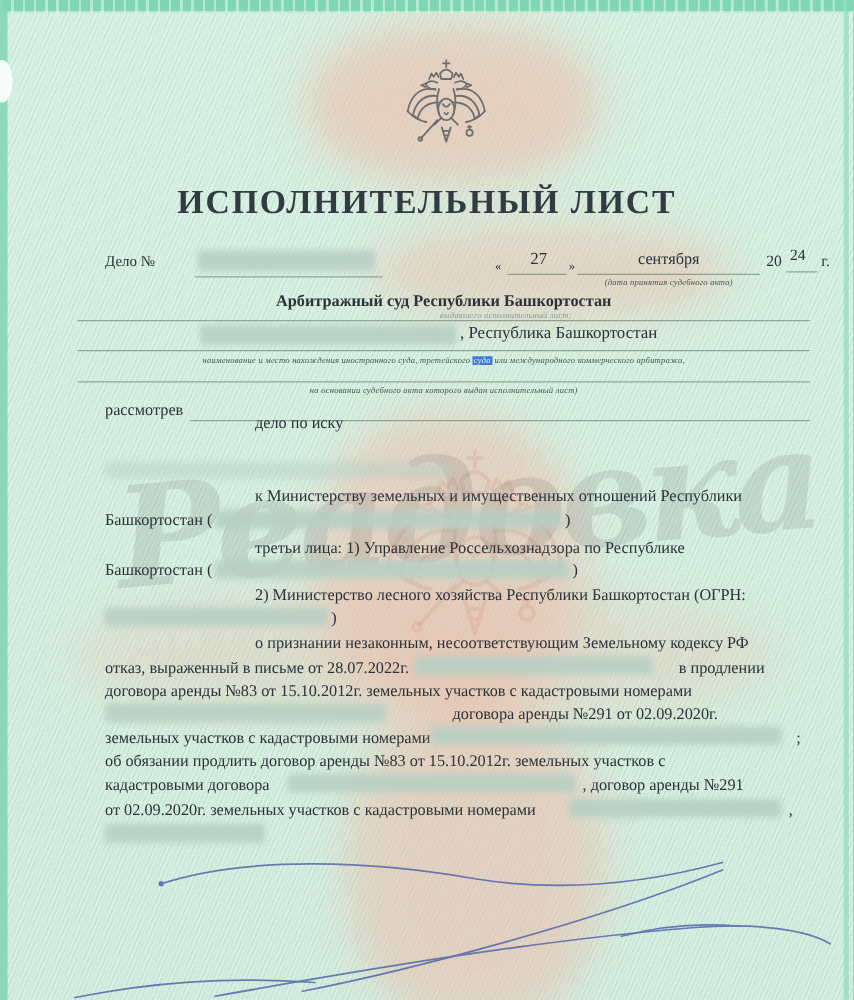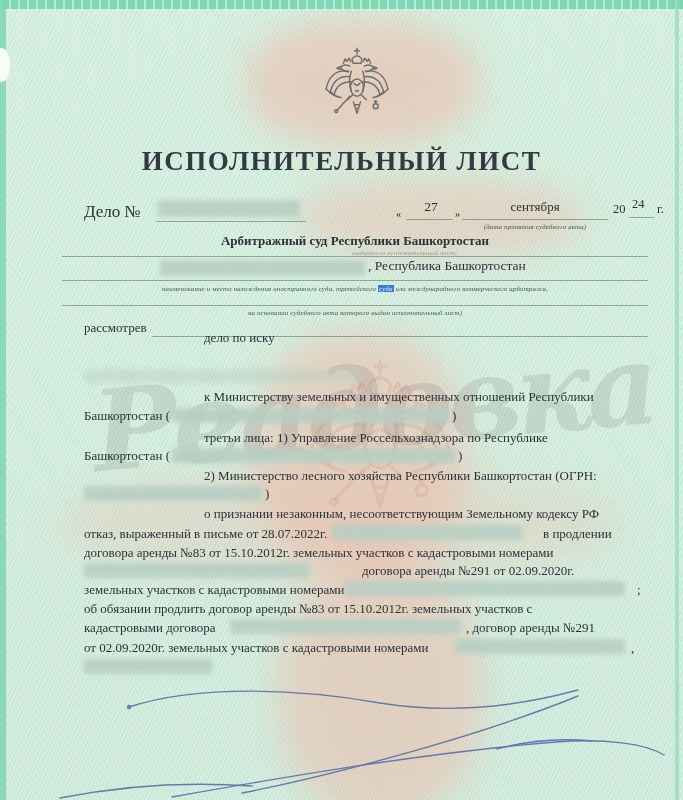--- a/index.html
+++ b/index.html
@@ -84,21 +84,21 @@
     </svg>
 
   <svg class="eagle-ghost" width="160" height="192">
       <use href="#eagle"></use>
     </svg>
 
   <div class="wm">Реадовка</div>
 
   <div class="abs title" style="top:146px;">ИСПОЛНИТЕЛЬНЫЙ ЛИСТ</div>
 
-  <div class="abs" style="left:84px;top:202px;font-size:17px;">Дело №</div>
+  <div class="abs" style="left:84px;top:202px;font-size:12px;">Дело №</div>
   <div class="red" style="left:158px;top:200px;width:142px;height:17px;"></div>
   <div class="rule" style="left:156px;top:221px;width:150px;"></div>
 
   <div class="abs" style="left:396px;top:208px;font-size:10px;">«</div>
   <div class="abs" style="left:408px;top:199px;width:46px;text-align:center;font-size:13.5px;">27</div>
   <div class="rule" style="left:406px;top:219px;width:47px;"></div>
   <div class="abs" style="left:455px;top:208px;font-size:10px;">»</div>
   <div class="abs" style="left:462px;top:199px;width:146px;text-align:center;font-size:13px;">сентября</div>
   <div class="rule" style="left:462px;top:219px;width:146px;"></div>
   <div class="cap" style="left:462px;top:223px;width:146px;text-align:center;">(дата принятия судебного акта)</div>

